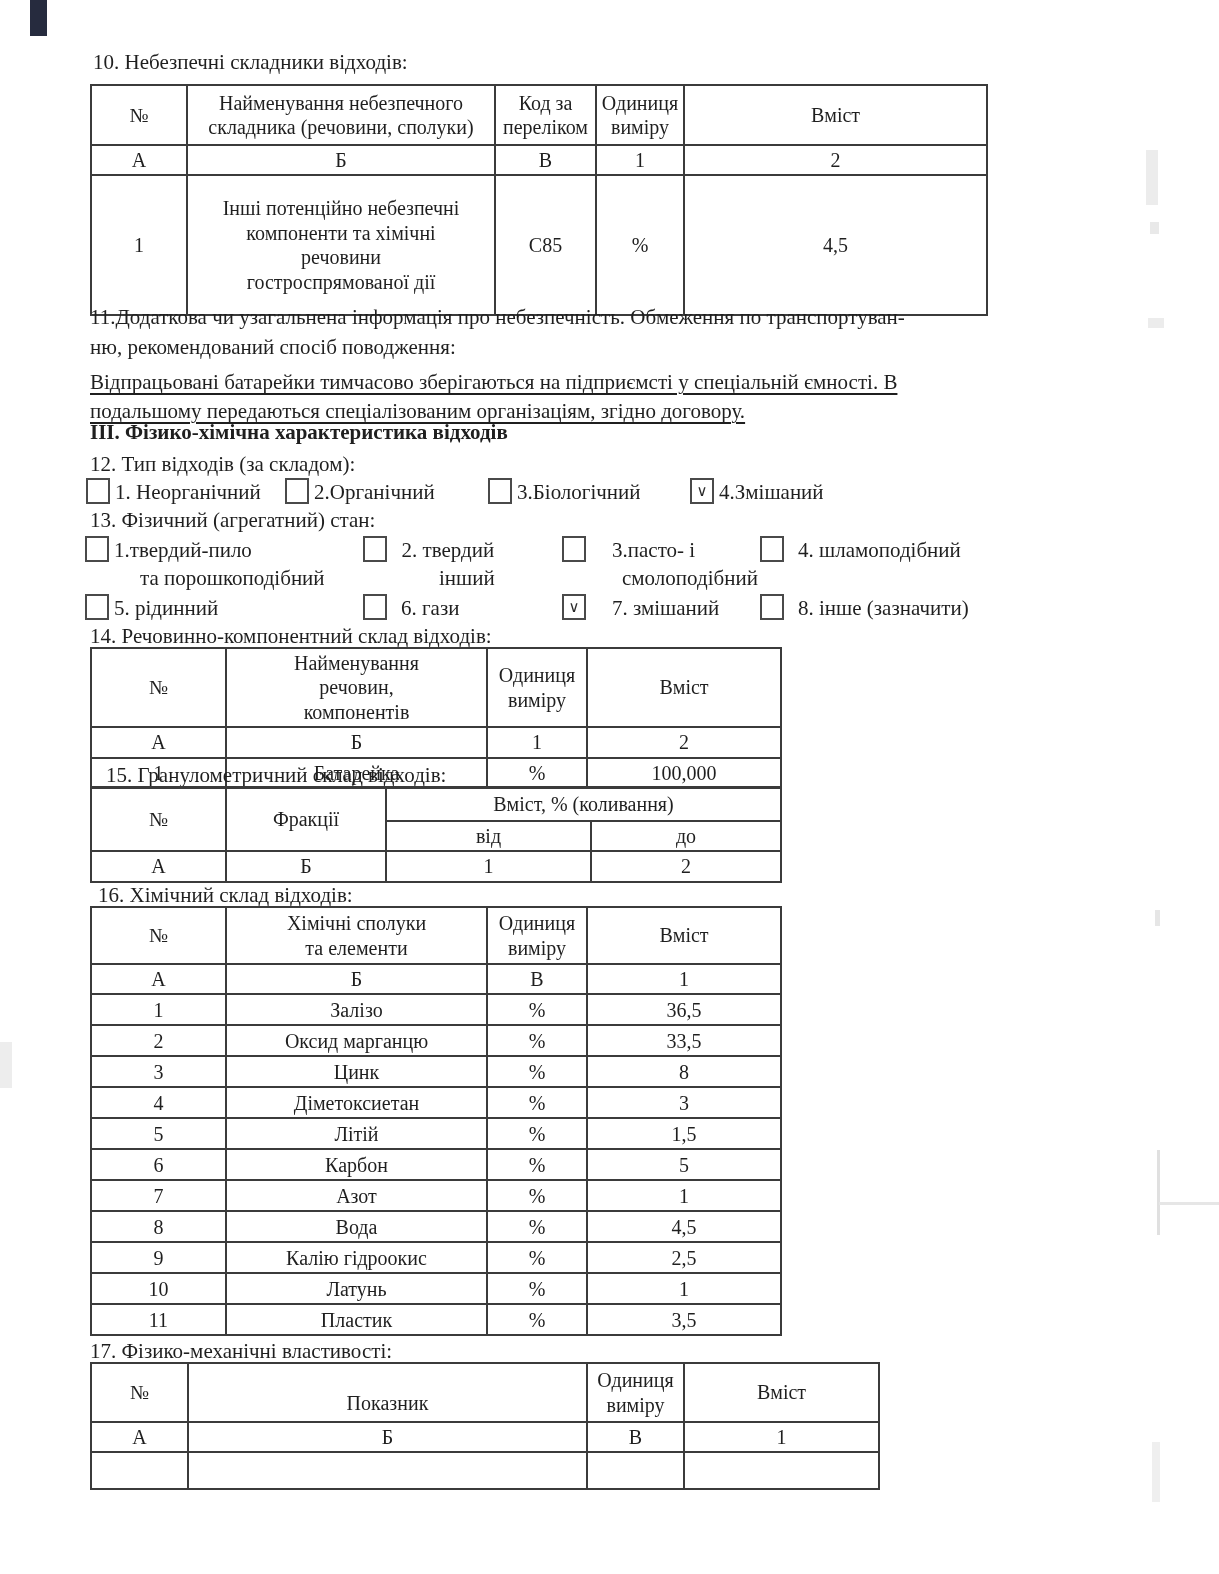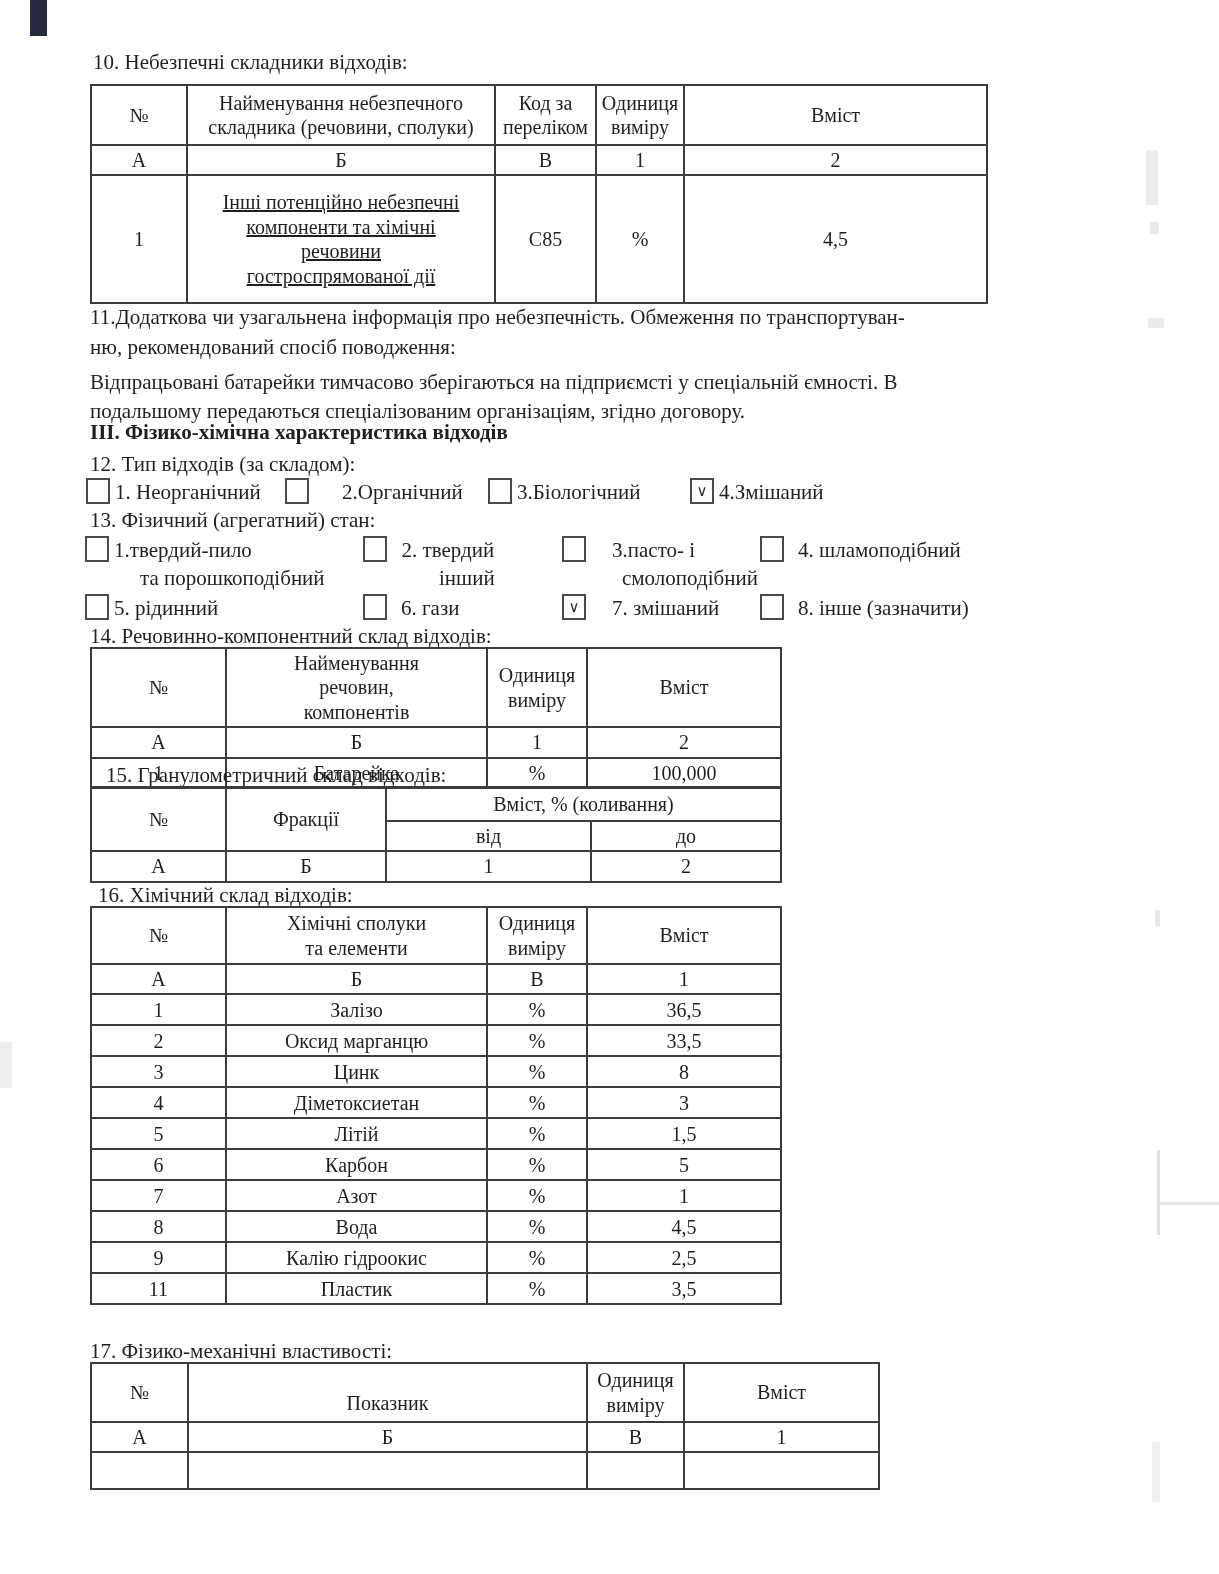--- a/index.html
+++ b/index.html
@@ -10,21 +10,21 @@
   }
   .abs{position:absolute;}
   .h{font-size:21px;white-space:nowrap;}
   .h-bold{font-weight:bold;}
   table{border-collapse:collapse;table-layout:fixed;}
   td{
     border:2px solid #3b3b3b;text-align:center;vertical-align:middle;
     font-size:20px;line-height:1.22;padding:2px 4px;overflow:hidden;
   }
   .para{font-size:21px;line-height:30px;}
-  .note-line{font-size:21px;line-height:29px;text-underline-offset:4px;}
+  .note-line{font-size:21px;line-height:29px;text-decoration:underline;text-underline-offset:4px;}
   .cb-opt{display:flex;align-items:flex-start;}
   .cb{
     display:inline-block;width:20px;height:22px;border:2px solid #4a4a4a;
     font-size:15px;line-height:22px;text-align:center;flex:0 0 auto;
     background:#fff;color:#2b2b2b;
   }
   .cb-label{font-size:21px;line-height:28px;margin-left:5px;white-space:nowrap;}
   .cb-label .l2{margin-left:26px;}
   .cb-label .l2-mid{margin-left:38px;}
   .cb-label .l2-sm{margin-left:10px;}
@@ -65,21 +65,21 @@
     </tr>
     <tr style="height:25px">
       <td>А</td>
       <td>Б</td>
       <td>В</td>
       <td>1</td>
       <td>2</td>
     </tr>
     <tr style="height:126px">
       <td>1</td>
-      <td style="padding:14px 30px;text-decoration:underline;">Інші потенційно небезпечні компоненти та хімічні речовини гостроспрямованої дії</td>
+      <td style="padding:20px 30px;">Інші потенційно небезпечні компоненти та хімічні речовини гостроспрямованої дії</td>
       <td>С85</td>
       <td>%</td>
       <td>4,5</td>
     </tr>
   </tbody>
     </table>
 
   <div class="abs para" style="left:90px;top:302px;">
     <div>11.Додаткова чи узагальнена інформація про небезпечність. Обмеження по транспортуван-</div>
     <div>ню, рекомендований спосіб поводження:</div>
@@ -89,21 +89,21 @@
     <div class="note-line">подальшому передаються спеціалізованим організаціям, згідно договору.</div>
   </div>
 
   <div class="abs h h-bold" style="left:90px;top:420px;">ІІІ. Фізико-хімічна характеристика відходів</div>
 
   <div class="abs h" style="left:90px;top:452px;">12. Тип відходів (за складом):</div>
   <div class="abs cb-opt" style="left:86px;top:478px;">
     <span class="cb"></span>
     <span class="cb-label">1. Неорганічний</span>
   </div>
-  <div class="abs cb-opt" style="left:285px;top:478px;gap:28px;">
+  <div class="abs cb-opt" style="left:285px;top:478px;">
     <span class="cb"></span>
     <span class="cb-label">2.Органічний</span>
   </div>
   <div class="abs cb-opt" style="left:488px;top:478px;">
     <span class="cb"></span>
     <span class="cb-label">3.Біологічний</span>
   </div>
   <div class="abs cb-opt" style="left:690px;top:478px;">
     <span class="cb">∨</span>
     <span class="cb-label">4.Змішаний</span>
@@ -278,20 +278,26 @@
           <td>%</td>
           <td>4,5</td>
         </tr>
     <tr style="height:31px">
           <td>9</td>
           <td>Калію гідроокис</td>
           <td>%</td>
           <td>2,5</td>
         </tr>
     <tr style="height:31px">
+          <td>10</td>
+          <td>Латунь</td>
+          <td>%</td>
+          <td>1</td>
+        </tr>
+    <tr style="height:31px">
           <td>11</td>
           <td>Пластик</td>
           <td>%</td>
           <td>3,5</td>
         </tr>
   </tbody>
     </table>
 
   <div class="abs h" style="left:90px;top:1339px;">17. Фізико-механічні властивості:</div>
   <table class="abs" style="left:90px;top:1362px;width:788px;">

